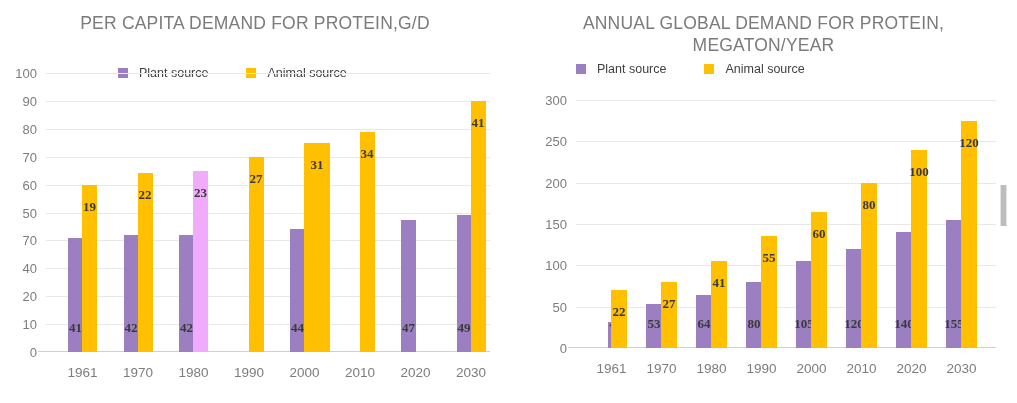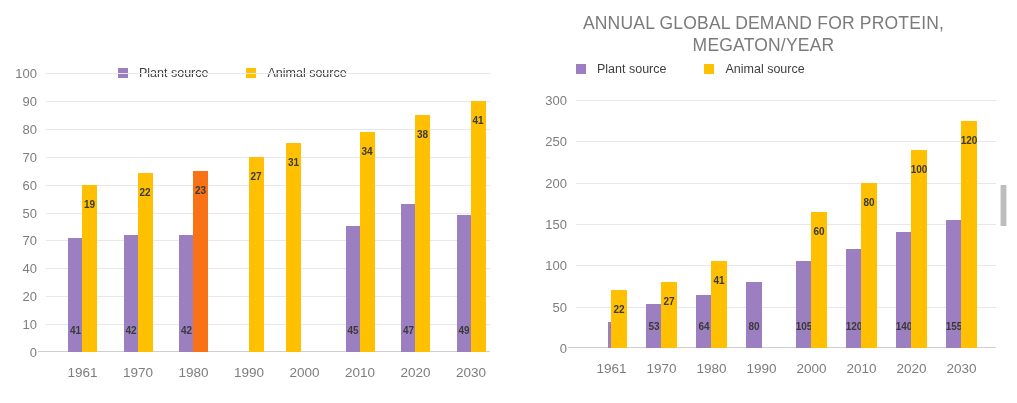--- a/index.html
+++ b/index.html
@@ -110,25 +110,26 @@
   .bar {
     position: absolute;
     bottom: 0;
   }
   .bar-plant  { background: #9b7fc0; z-index: 2; }
   .bar-animal { background: #fec000; z-index: 3; }
   .bar-label {
     position: absolute;
     left: 50%;
     transform: translateX(-50%);
-    font-size: 10px;
+    font-size: 13px;
     font-weight: 700;
     color: #3a3a3a;
     white-space: nowrap;
     z-index: 4;
+    font-family: Liberation Serif, serif;
   }
   .bar-plant .bar-label  { bottom: 16px; }
   .bar-animal .bar-label { top: 14px; }
 
   
   .edge-scroll-nub {
     position: absolute;
     left: 1000px;
     top: 185px;
     width: 5px;
@@ -137,20 +138,21 @@
     border-left: 1px solid #e3e3e3;
     border-right: 1px solid #e3e3e3;
   }
 </style>
 </head>
 <body>
 
 <div class="board">
 
   <div class="panel panel-left">
+    <div class="chart-title">PER CAPITA DEMAND FOR PROTEIN,G/D</div>
 
     <div class="legend">
       <div class="legend-item">
         <span class="legend-swatch" style="background: rgb(155, 127, 192);"></span>
         <span>Plant source</span>
       </div>
       <div class="legend-item">
         <span class="legend-swatch" style="background: rgb(254, 192, 0);"></span>
         <span>Animal source</span>
       </div>
@@ -189,44 +191,41 @@
         <div class="bar bar-plant" style="left: 77.5px; width: 15px; height: 117.18px; background: rgb(155, 127, 192);">
           <span class="bar-label">42</span>
         </div>
         <div class="bar bar-animal" style="left: 91.5px; width: 15px; height: 178.56px; background: rgb(254, 192, 0);">
           <span class="bar-label">22</span>
         </div>
         <div class="xtick" style="left: 92px;">1970</div>
         <div class="bar bar-plant" style="left: 133px; width: 15px; height: 117.18px; background: rgb(155, 127, 192);">
           <span class="bar-label">42</span>
         </div>
-        <div class="bar bar-animal" style="left: 147px; width: 15px; height: 181.35px; background: #f97316;">
+        <div class="bar bar-animal" style="left: 147px; width: 15px; height: 181.35px; background: #f0abfc;">
           <span class="bar-label">23</span>
         </div>
         <div class="xtick" style="left: 147.5px;">1980</div>
         <div class="bar bar-animal" style="left: 202.5px; width: 15px; height: 195.3px; background: rgb(254, 192, 0);">
           <span class="bar-label">27</span>
         </div>
         <div class="xtick" style="left: 203px;">1990</div>
-        <div class="bar bar-animal" style="left: 240px; width: 15px; height: 209.25px; background: rgb(254, 192, 0);">
+        <div class="bar bar-plant" style="left: 244px; width: 15px; height: 122.76px; background: rgb(155, 127, 192);">
+          <span class="bar-label">44</span>
+        </div>
+        <div class="bar bar-animal" style="left: 258px; width: 26px; height: 209.25px; background: rgb(254, 192, 0);">
           <span class="bar-label">31</span>
         </div>
         <div class="xtick" style="left: 258.5px;">2000</div>
-        <div class="bar bar-plant" style="left: 299.5px; width: 15px; height: 125.55px; background: rgb(155, 127, 192);">
-          <span class="bar-label">45</span>
-        </div>
         <div class="bar bar-animal" style="left: 313.5px; width: 15px; height: 220.41px; background: rgb(254, 192, 0); text-align: center;">
           <span class="bar-label">34</span>
         </div>
         <div class="xtick" style="left: 314px;">2010</div>
-        <div class="bar bar-plant" style="left: 355px; width: 15px; height: 148px; background: rgb(155, 127, 192);">
+        <div class="bar bar-plant" style="left: 355px; width: 15px; height: 132px; background: rgb(155, 127, 192);">
           <span class="bar-label">47</span>
-        </div>
-        <div class="bar bar-animal" style="left: 369px; width: 15px; height: 237.15px; background: rgb(254, 192, 0);">
-          <span class="bar-label">38</span>
         </div>
         <div class="xtick" style="left: 369.5px;">2020</div>
         <div class="bar bar-plant" style="left: 410.5px; width: 15px; height: 136.71px; background: rgb(155, 127, 192);">
           <span class="bar-label">49</span>
         </div>
         <div class="bar bar-animal" style="left: 424.5px; width: 15px; height: 251.1px; background: rgb(254, 192, 0);">
           <span class="bar-label">41</span>
         </div>
         <div class="xtick" style="left: 425px;">2030</div>
       </div>
@@ -278,20 +277,23 @@
         <div class="bar bar-plant" style="left: 120px; width: 16px; height: 52.9067px; background: rgb(155, 127, 192);">
           <span class="bar-label">64</span>
         </div>
         <div class="bar bar-animal" style="left: 135px; width: 16px; height: 86.8px; background: rgb(254, 192, 0);">
           <span class="bar-label">41</span>
         </div>
         <div class="xtick" style="left: 135.5px;">1980</div>
         <div class="bar bar-plant" style="left: 170px; width: 16px; height: 66.1333px; background: rgb(155, 127, 192);">
           <span class="bar-label">80</span>
         </div>
+        <div class="bar bar-animal" style="left: 185px; width: 16px; height: 111.6px; background: rgb(254, 192, 0);">
+          <span class="bar-label">55</span>
+        </div>
         <div class="xtick" style="left: 185.5px;">1990</div>
         <div class="bar bar-plant" style="left: 220px; width: 16px; height: 86.8px; background: rgb(155, 127, 192);">
           <span class="bar-label">105</span>
         </div>
         <div class="bar bar-animal" style="left: 235px; width: 16px; height: 136.4px; background: rgb(254, 192, 0);">
           <span class="bar-label">60</span>
         </div>
         <div class="xtick" style="left: 235.5px;">2000</div>
         <div class="bar bar-plant" style="left: 270px; width: 16px; height: 99.2px; background: rgb(155, 127, 192);">
           <span class="bar-label">120</span>

